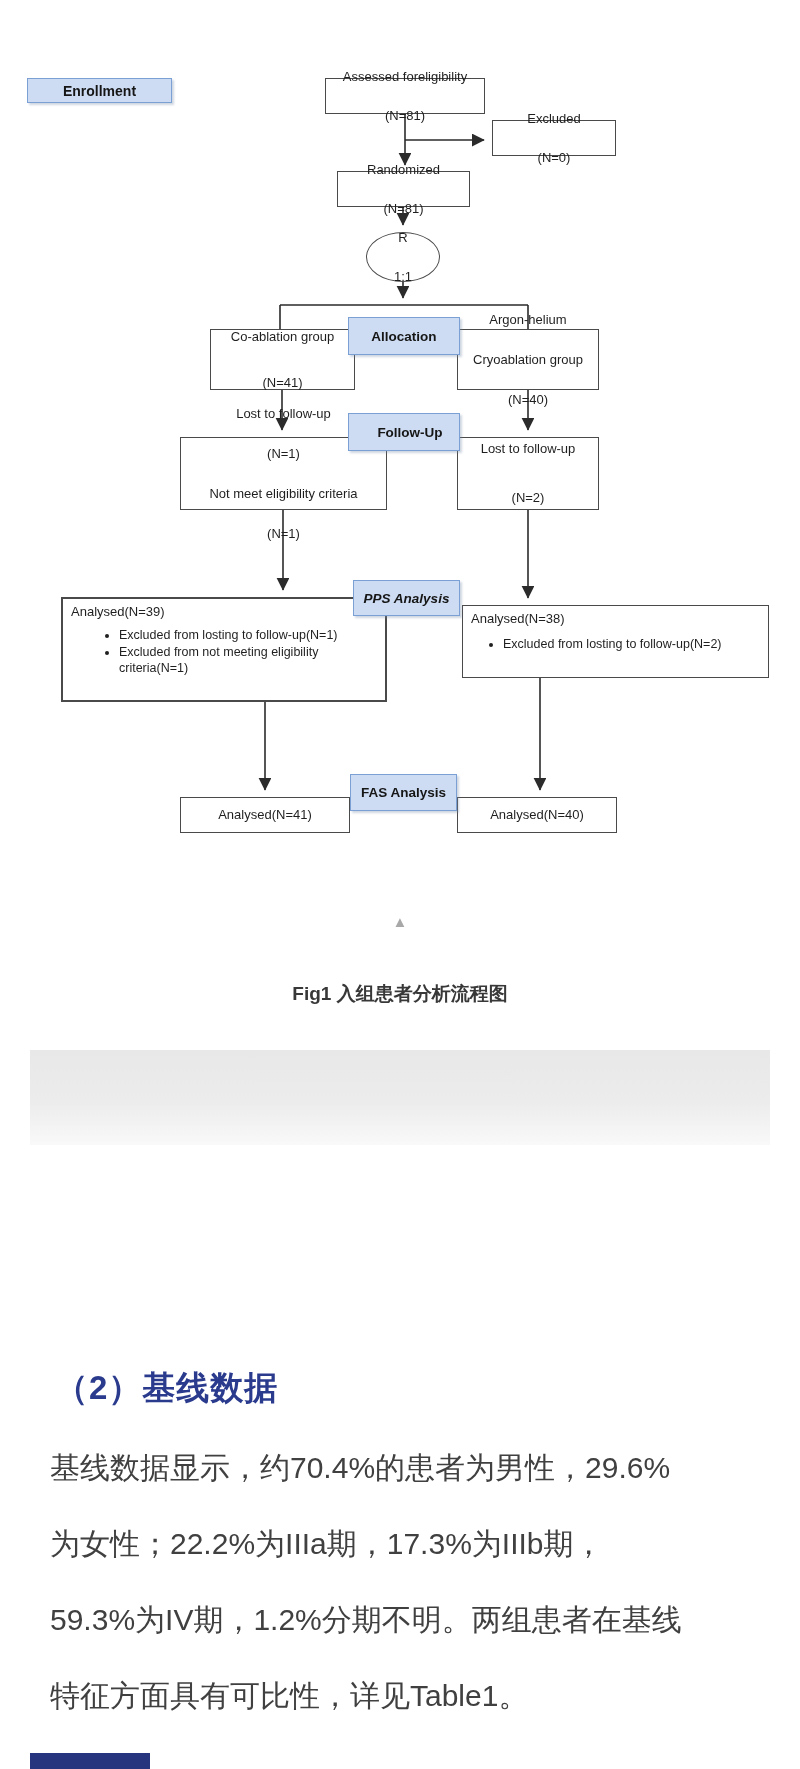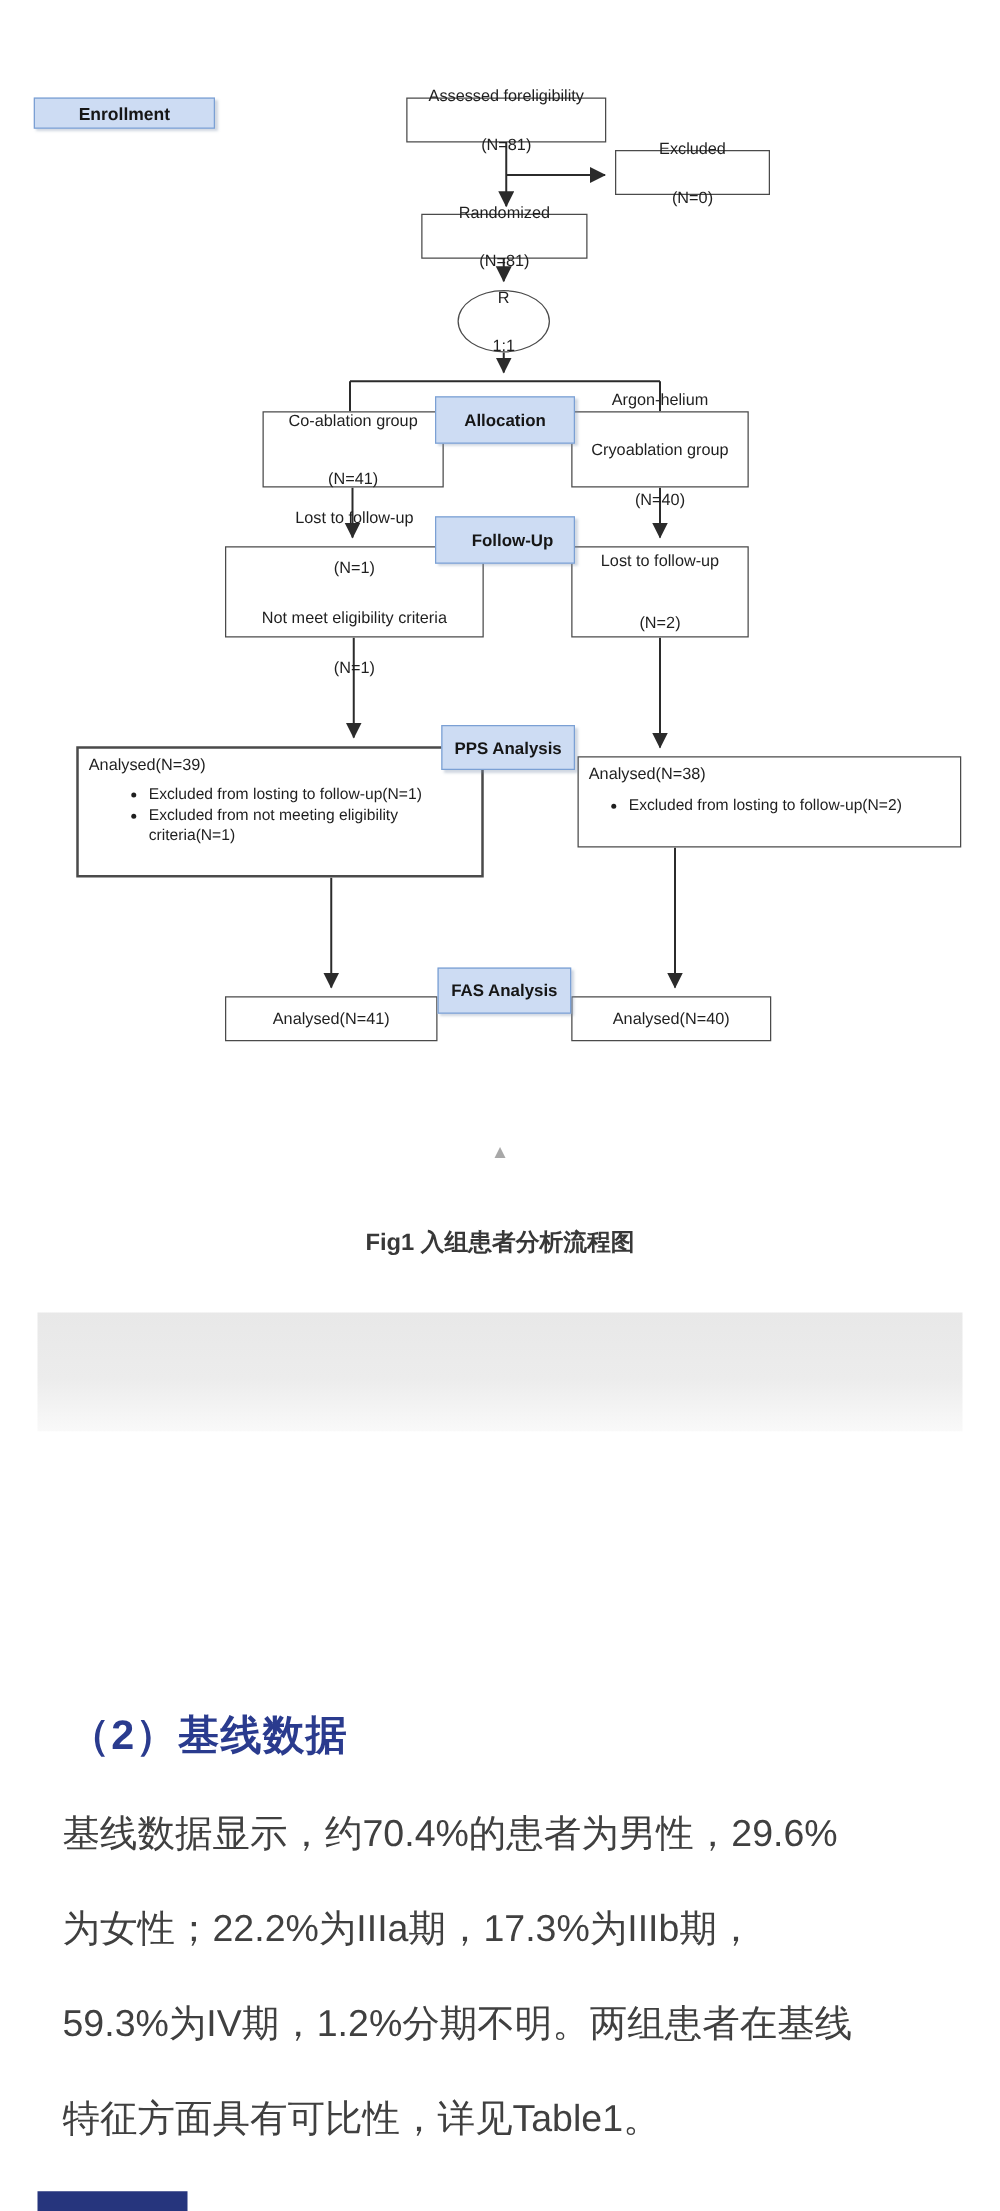--- a/index.html
+++ b/index.html
@@ -18,21 +18,21 @@
   #assessed{left:325px;top:78px;width:160px;height:36px;}
   #excluded{left:492px;top:120px;width:124px;height:36px;}
   #randomized{left:337px;top:171px;width:133px;height:36px;}
   #ratio{left:366px;top:232px;width:74px;height:50px;border-radius:50%;}
   #allocation{left:348px;top:317px;width:112px;height:38px;}
   #group-left{left:210px;top:329px;width:145px;height:61px;line-height:23px;}
   #group-right{left:457px;top:329px;width:142px;height:61px;line-height:17px;}
   #followup{left:348px;top:413px;width:112px;height:38px;padding-left:12px;}
   #lost-left{left:180px;top:437px;width:207px;height:73px;line-height:17px;}
   #lost-right{left:457px;top:437px;width:142px;height:73px;line-height:26px;}
-  #pps-label{left:353px;top:580px;width:107px;height:36px;}
+  #pps-label{left:353px;top:580px;width:107px;height:36px;font-style:italic;}
   #fas-label{left:350px;top:774px;width:107px;height:37px;}
   #pps-left{left:61px;top:597px;width:326px;height:105px;border-width:2px;}
   #pps-right{left:462px;top:605px;width:307px;height:73px;}
   #fas-left{left:180px;top:797px;width:170px;height:36px;}
   #fas-right{left:457px;top:797px;width:160px;height:36px;}
   .analysed{display:block;text-align:left;padding:5px 8px;}
   .analysed .a-title{font-size:13px;line-height:16px;}
   .analysed ul{margin:7px 0 0 0;padding-left:48px;}
   #pps-right ul{padding-left:32px;margin-top:9px;}
   .analysed li{font-size:12.5px;line-height:16px;margin:1px 0;text-align:left;}

